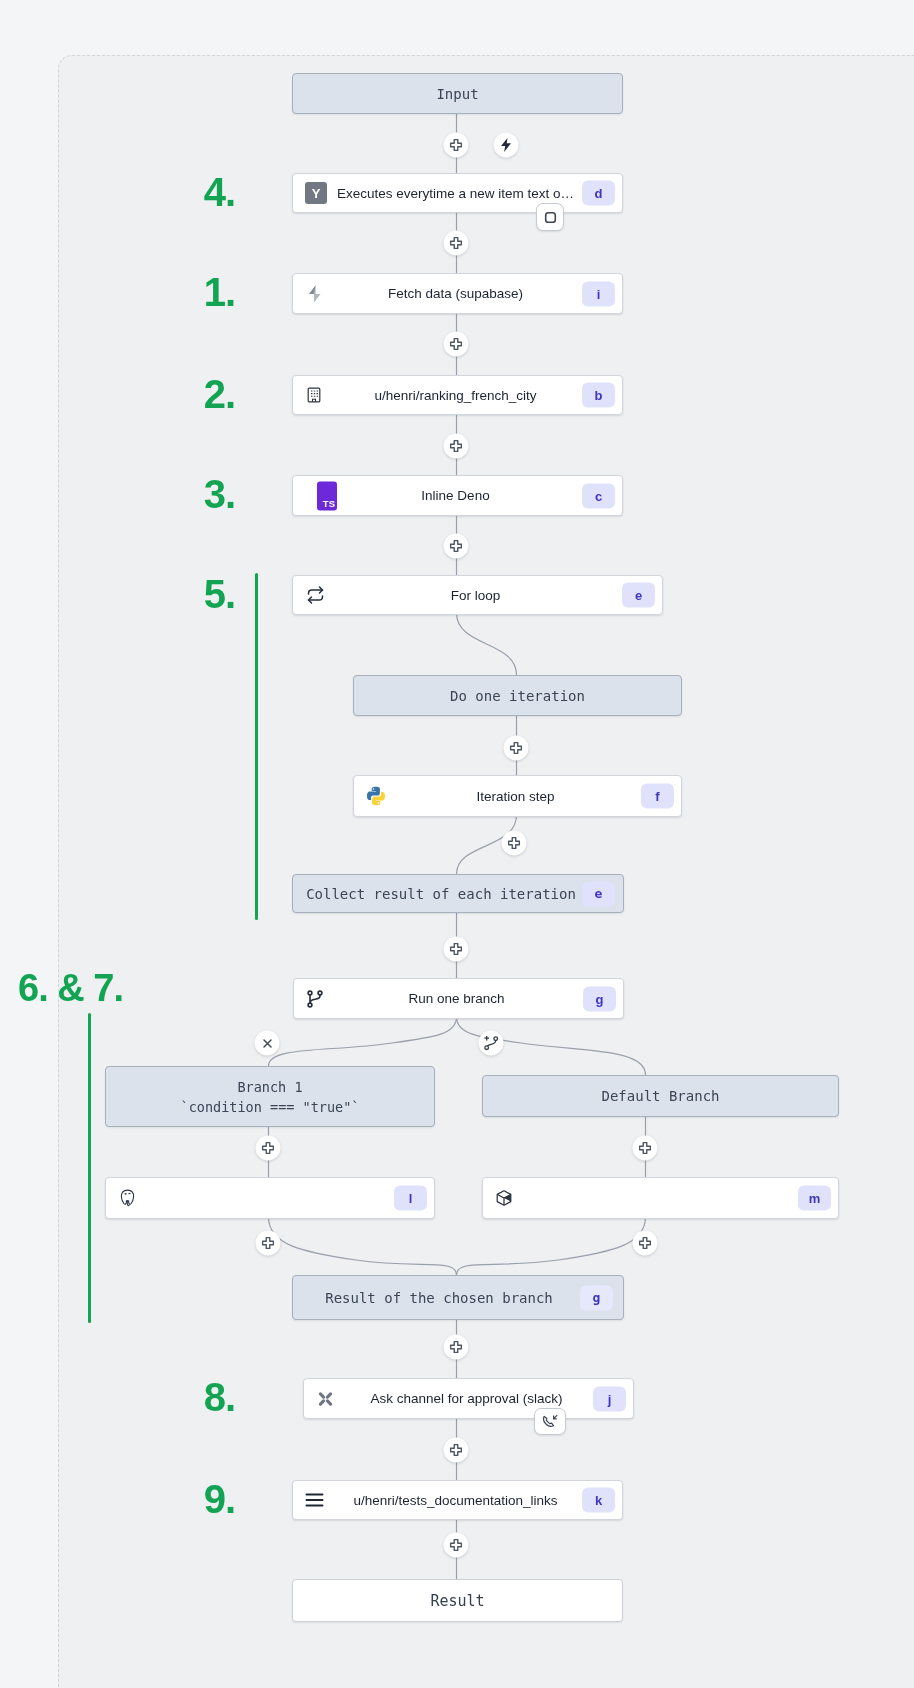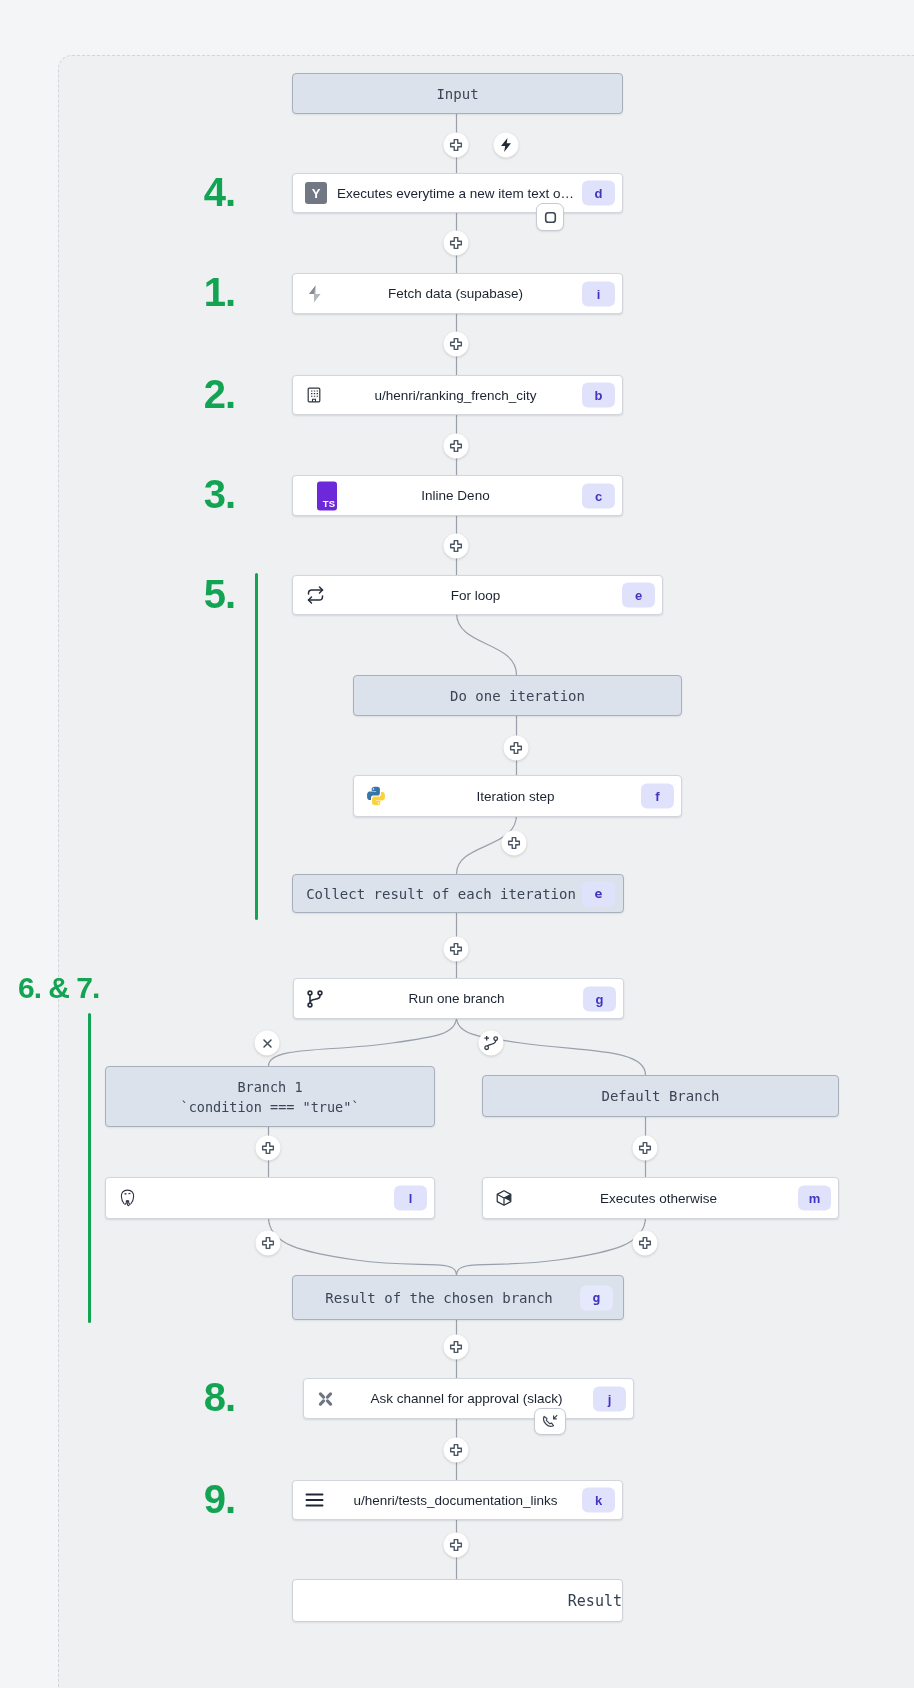--- a/index.html
+++ b/index.html
@@ -49,21 +49,21 @@
   .sqbtn{
     position:absolute;background:#fff;border:1px solid #c6cad2;border-radius:7px;
     box-shadow:0 1px 2px rgba(0,0,0,.10);
     display:flex;align-items:center;justify-content:center;
   }
   
   .glabel{
     position:absolute;color:#12a452;font-weight:bold;font-size:40px;line-height:40px;
     width:115px;text-align:right;letter-spacing:-1px;
   }
-  .glabel.wide{width:auto;text-align:left;font-size:30px;}
+  .glabel.wide{width:auto;text-align:left;font-size:38px;}
   .gline{position:absolute;width:2.5px;background:#12a452;border-radius:2px;}
   
   .icon-ybox{width:22px;height:22px;background:#717883;border-radius:3px;color:#fff;
     font-weight:bold;font-size:13px;display:flex;align-items:center;justify-content:center;}
   .icon-tsbox{width:20px;height:29px;background:#6d28d9;border-radius:3px;color:#fff;
     font-weight:bold;font-size:9.5px;display:flex;align-items:flex-end;justify-content:flex-end;padding:0 2px 2px 0;box-sizing:border-box;margin-left:12px;}
 </style>
 </head>
 <body>
 
@@ -230,21 +230,20 @@
 </div>
 
 <div class="node" style="left:482px;top:1177px;width:355px;height:40px;">
   <span class="nicon">
     <svg width="18" height="18" viewBox="0 0 18 18" fill="none" stroke="#252e3a" stroke-width="1.2" stroke-linejoin="round">
         <path d="M9 9l6.6 3.4V5.6L9 9z" fill="#2b3440" stroke="none"></path>
         <path d="M9 1.8 15.8 5.4v7.2L9 16.2 2.2 12.6V5.4z"></path>
         <path d="M2.4 5.5 9 9l6.6-3.5M9 9v7.1"></path>
       </svg>
   </span>
-  <span class="nlabel">Executes otherwise</span>
   <span class="badge">m</span>
 </div>
 
 <div class="gbox" style="left:292px;top:1275px;width:330px;height:43px;">
   <span style="margin-right:38px;">Result of the chosen branch</span>
   <span class="badge" style="right:10px;background:#e6e8fc;">g</span>
 </div>
 
 <div class="node" style="left:303px;top:1378px;width:329px;height:39px;">
   <span class="nicon">
@@ -268,21 +267,21 @@
 <div class="node" style="left:292px;top:1480px;width:329px;height:38px;">
   <span class="nicon">
     <svg width="19" height="14" viewBox="0 0 19 14" fill="none" stroke="#1f2834" stroke-width="2" stroke-linecap="round">
         <path d="M1.5 1.5h16M1.5 7h16M1.5 12.5h16"></path>
       </svg>
   </span>
   <span class="nlabel">u/henri/tests_documentation_links</span>
   <span class="badge">k</span>
 </div>
 
-<div class="gbox whitebox" style="left:292px;top:1579px;width:329px;height:41px;font-size:15px;color:#333f4f;align-items:flex-end;">
+<div class="gbox whitebox" style="left:292px;top:1579px;width:329px;height:41px;font-size:15px;color:#333f4f;">
   <span>Result</span>
 </div>
 
 <div class="cbtn" style="left:456px;top:145px;">
     <svg width="13" height="13" viewBox="0 0 14 14">
       <path d="M5.1 1.2h3.8v3.9h3.9v3.8H8.9v3.9H5.1V8.9H1.2V5.1h3.9z" fill="#fff" stroke="#4b5563" stroke-width="1.5" stroke-linejoin="round"></path>
     </svg>
   </div>
 <div class="cbtn" style="left:506px;top:145px;">
     <svg width="13" height="15" viewBox="0 0 13 15">

